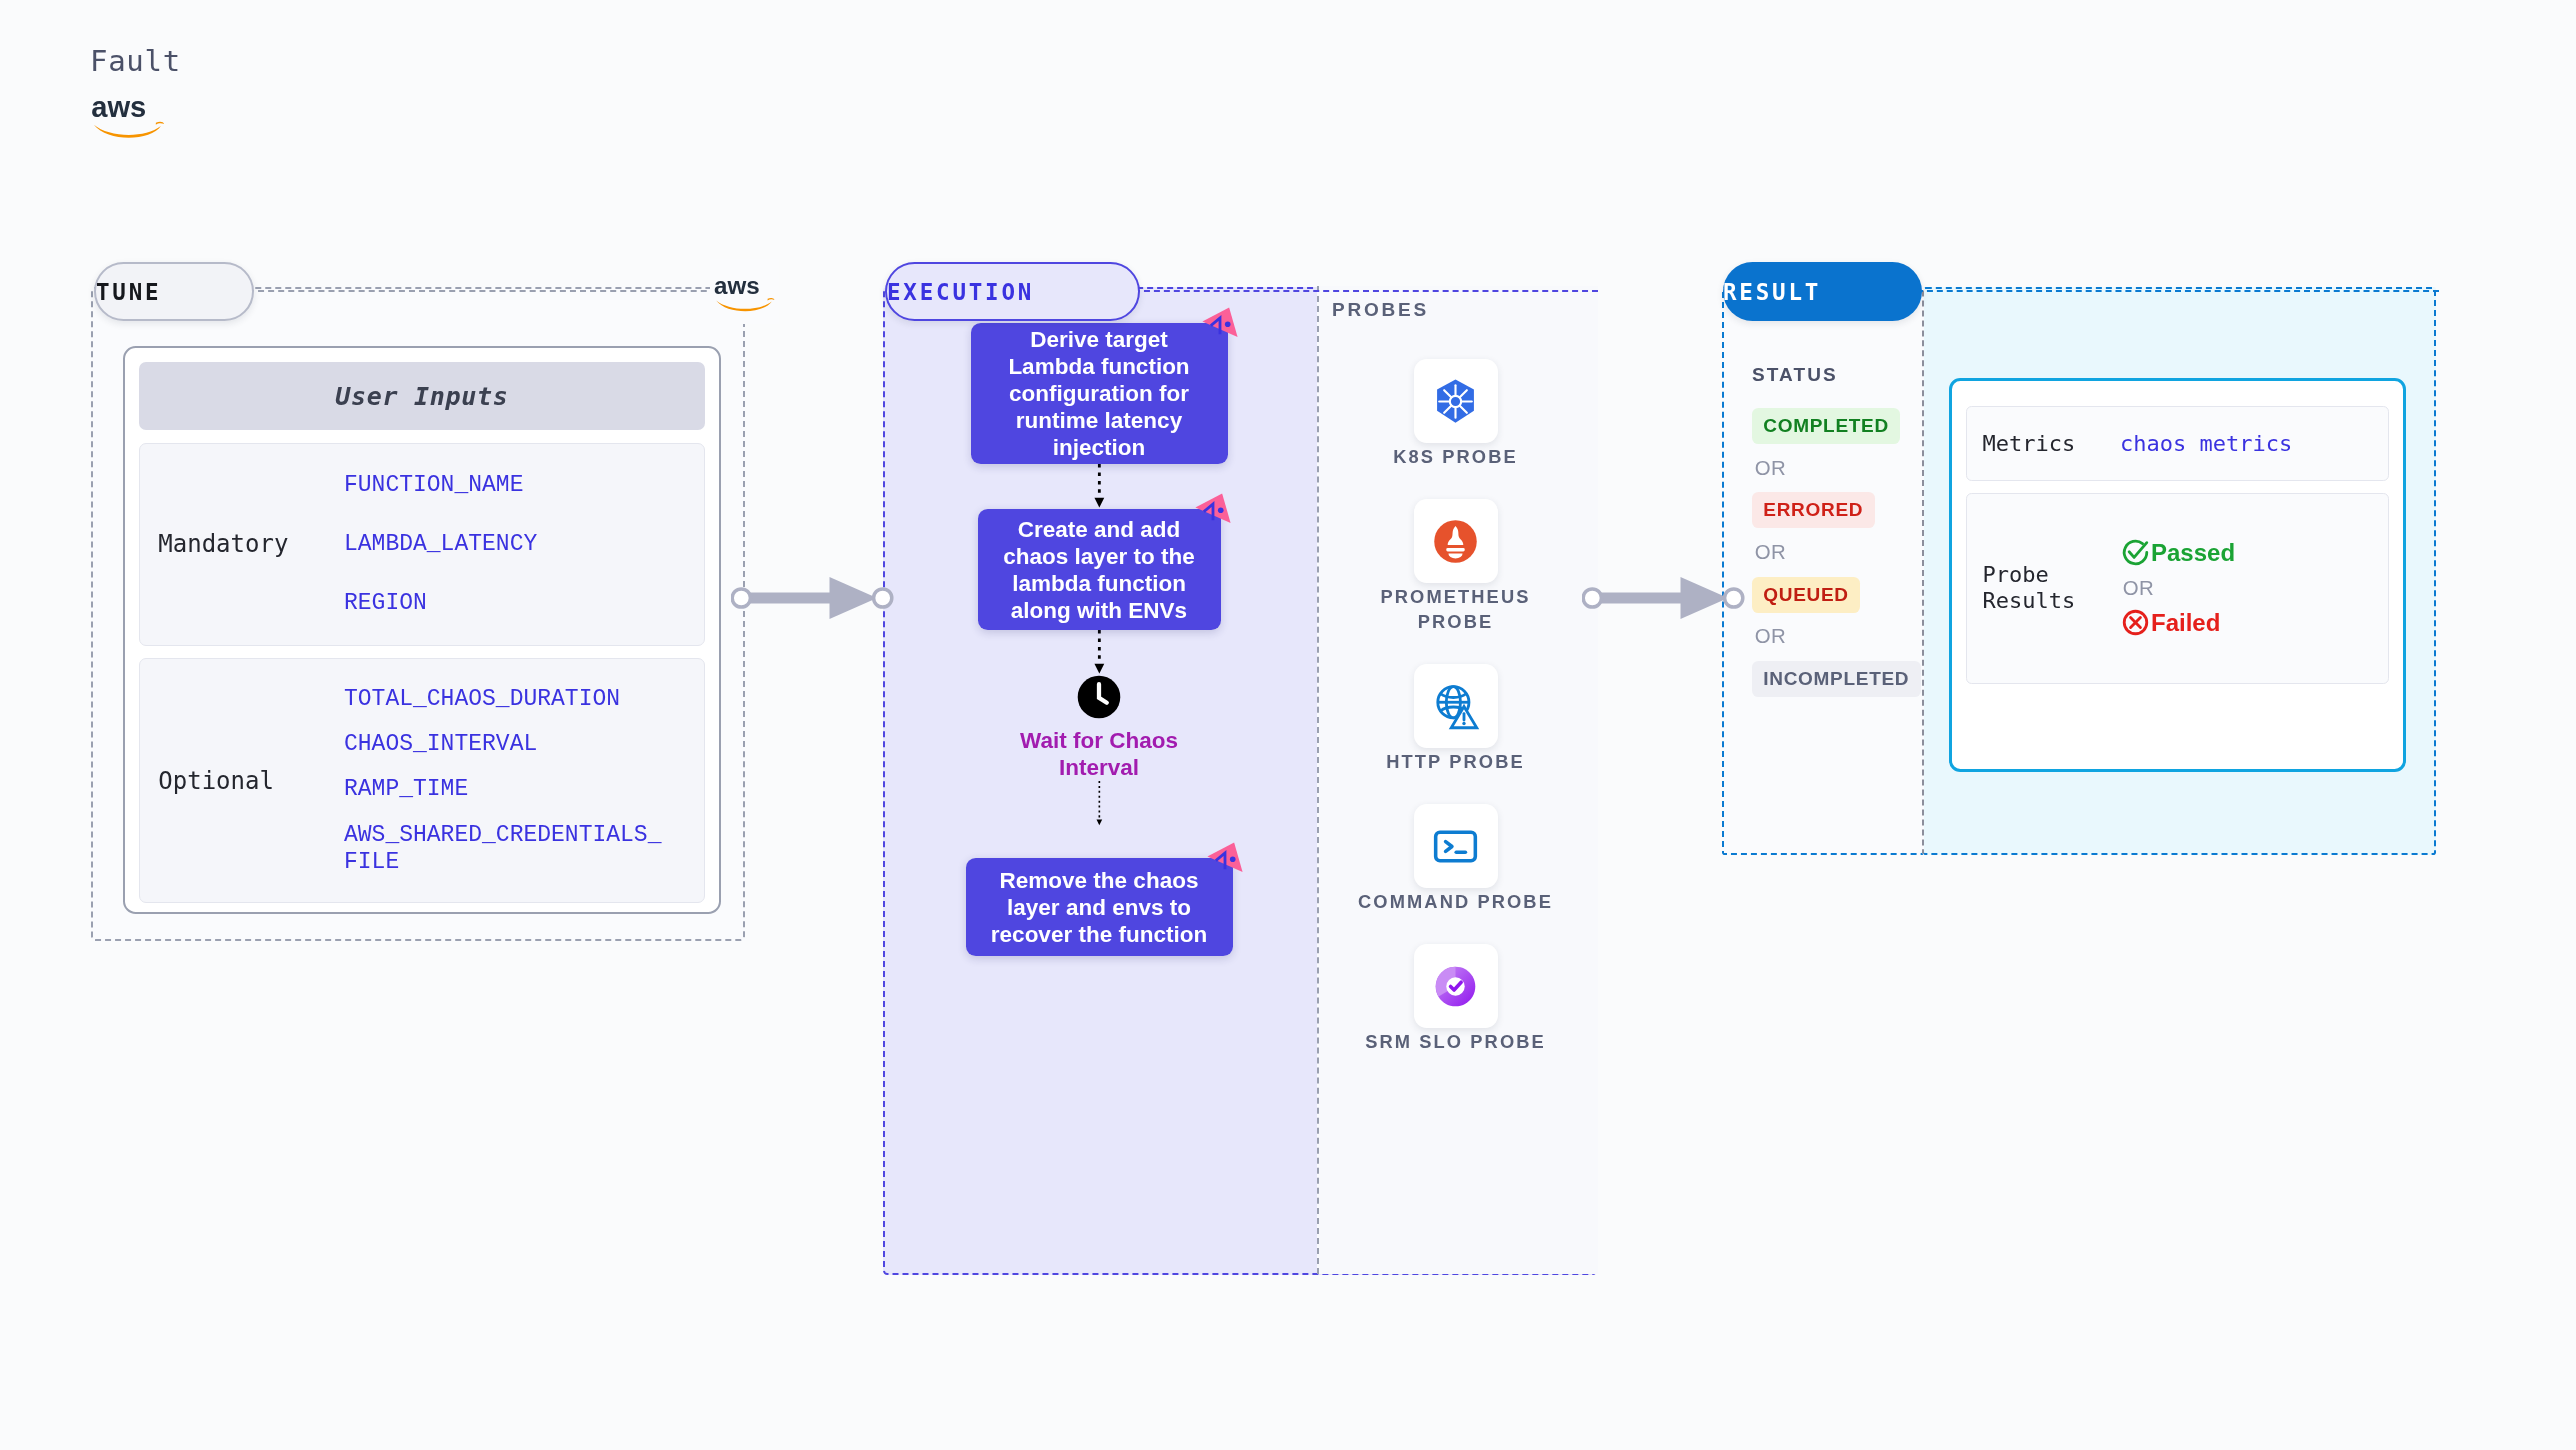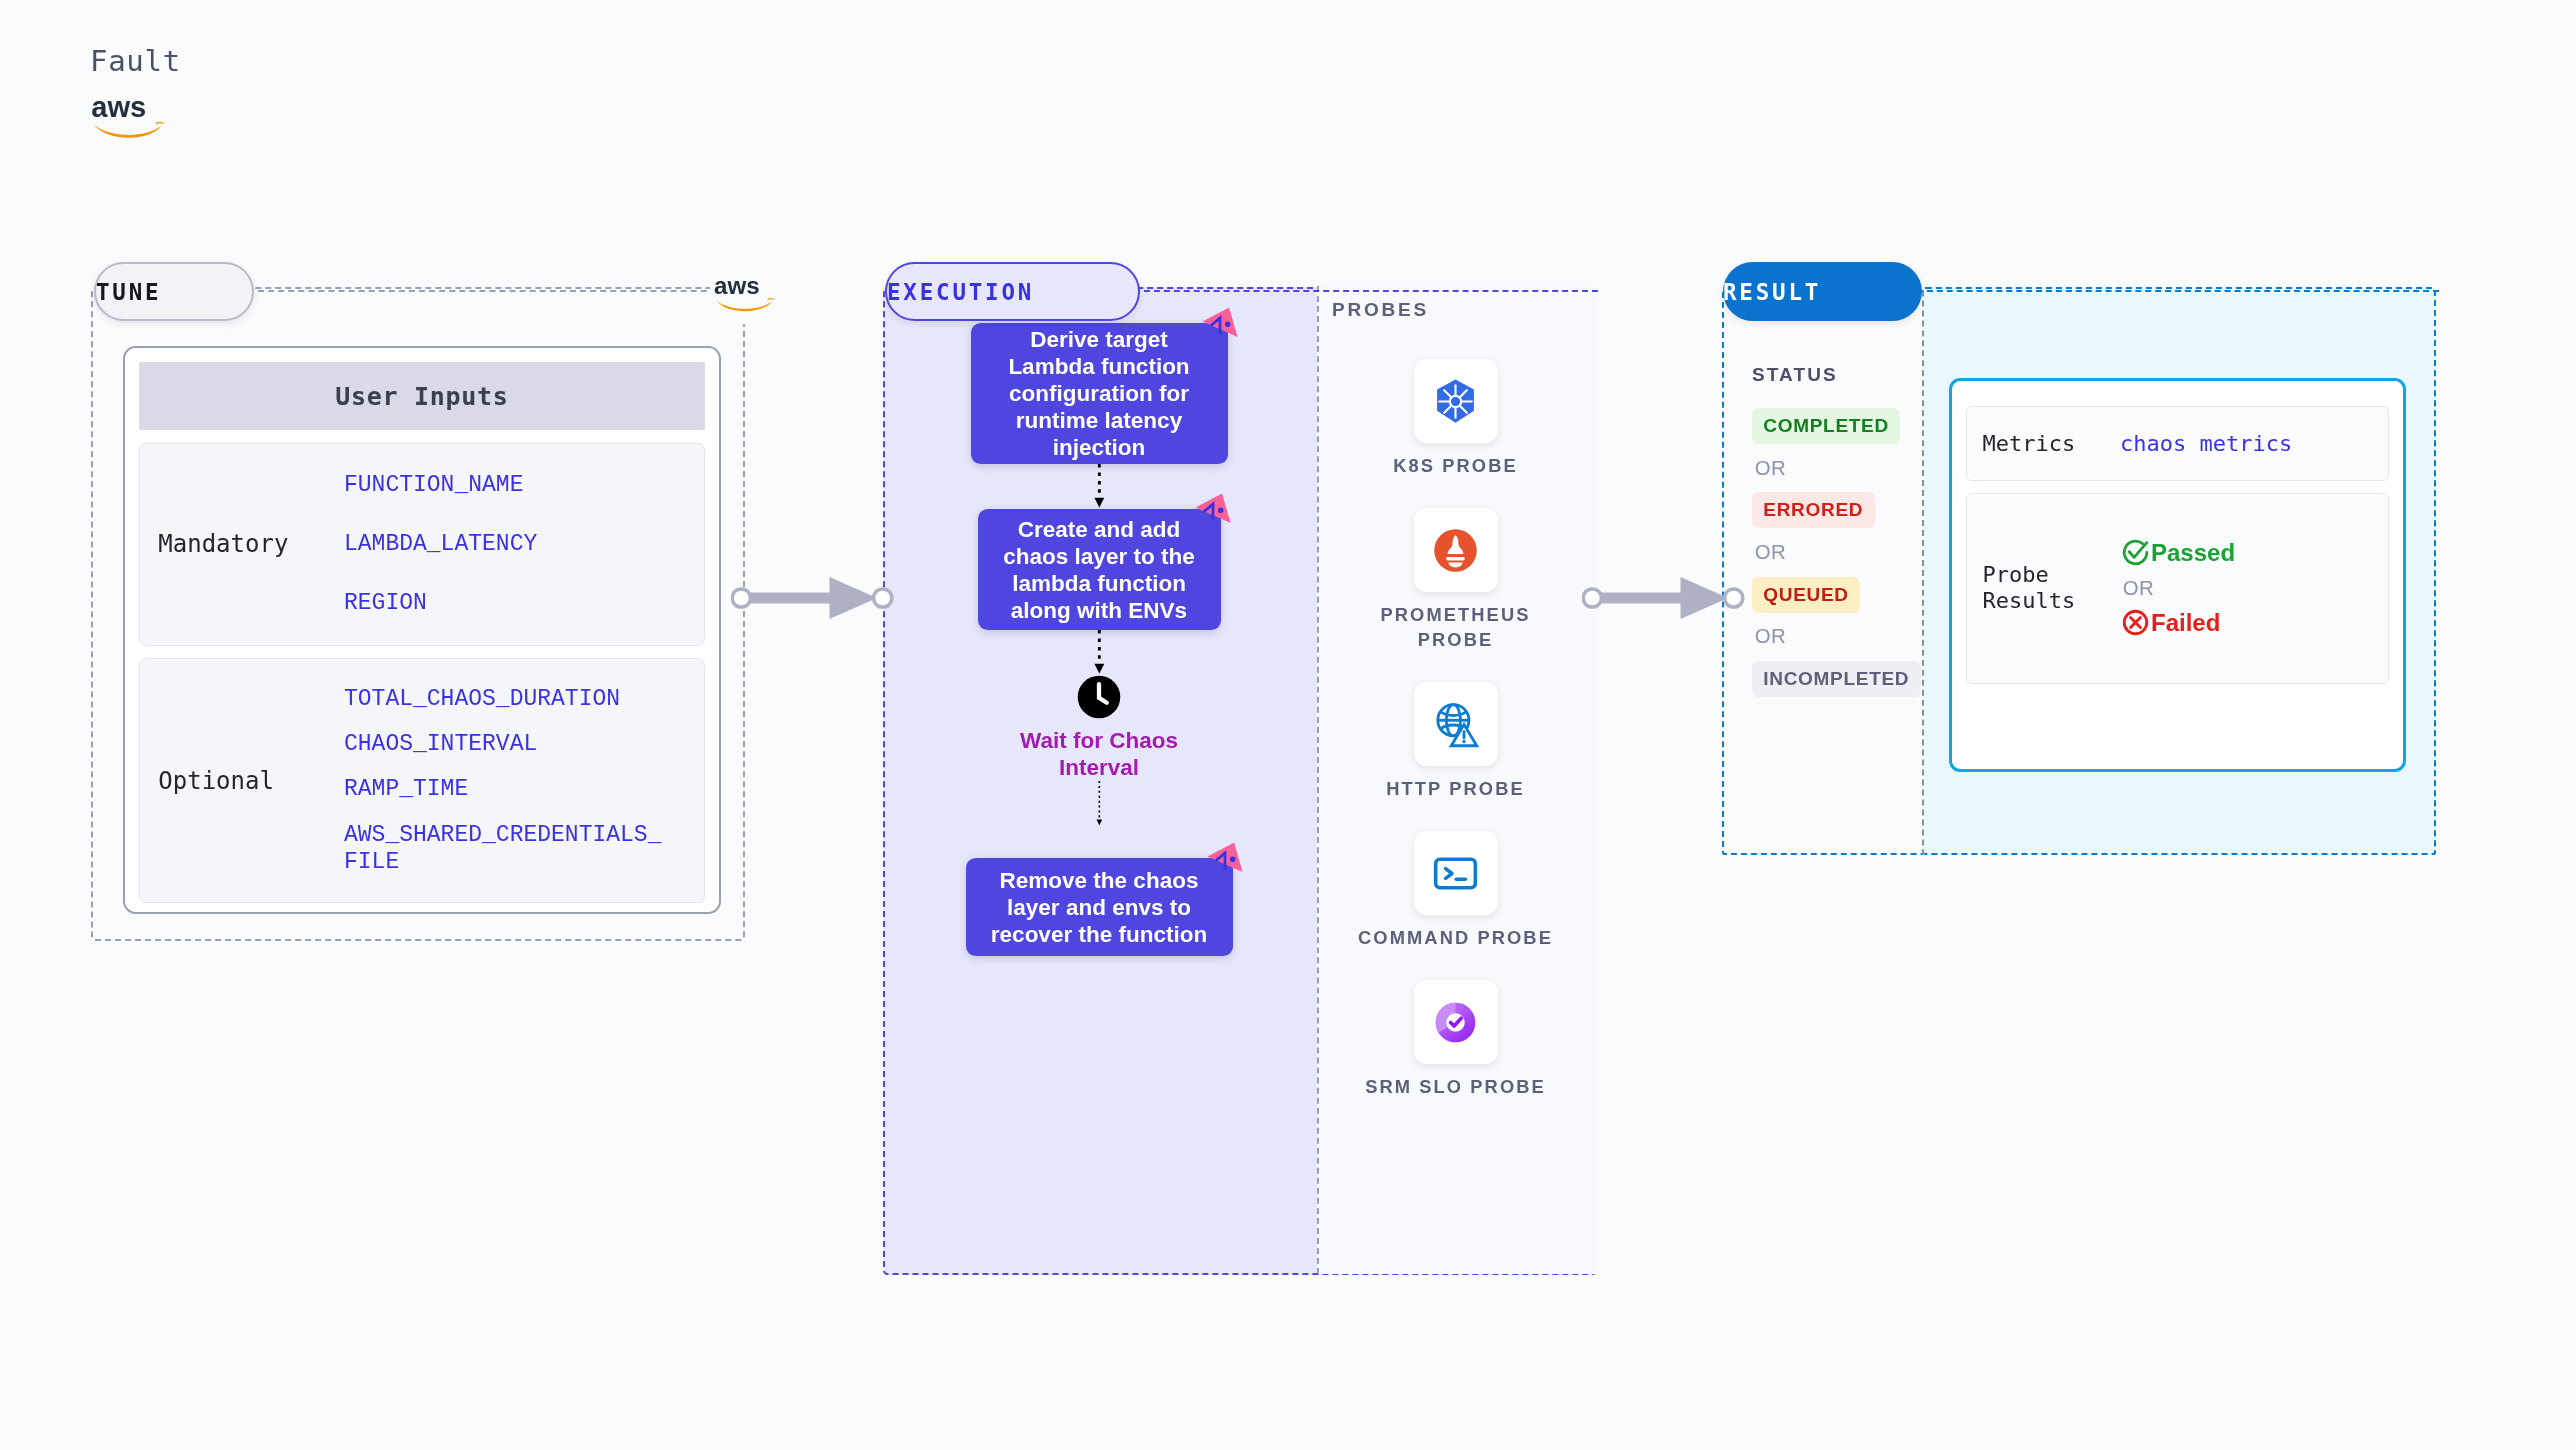--- a/index.html
+++ b/index.html
@@ -81,27 +81,28 @@
     left: 123px; top: 346px;
     width: 598px; height: 568px;
     background: #ffffff;
     border: 2.1px solid #9aa0b0;
     border-radius: 12.7px;
     padding: 14px;
   }
   #user-inputs-header {
     height: 68px;
     background: #d9dae6;
-    border-radius: 1px;
+    border-radius: 7px;
     display: flex; align-items: center; justify-content: center;
     font-family: "DejaVu Sans Mono", monospace;
     font-size: 25px;
     font-weight: bold;
     color: #3b4050;
     letter-spacing: 0.7px;
+    font-style: italic;
   }
   .param-group {
     margin-top: 12.7px;
     background: #f5f6fa;
     border: 1.4px solid #e4e6ee;
     border-radius: 7px;
     display: flex;
     align-items: center;
     padding: 15.5px 0;
   }
@@ -219,21 +220,21 @@
   .probe-item { display: flex; flex-direction: column; align-items: center; width: 211px; }
   .probe-icon-tile {
     width: 84px; height: 84px;
     background: #ffffff;
     border-radius: 12.7px;
     box-shadow: 0 2.1px 7px rgba(40,45,70,0.10);
     display: flex; align-items: center; justify-content: center;
   }
   .probe-icon-tile svg { width: 51px; height: 51px; }
   .probe-label {
-    margin-top: 11px;
+    margin-top: 2px;
     font-size: 18.3px;
     font-weight: bold;
     letter-spacing: 2.1px;
     color: #5a6178;
     text-align: center;
     line-height: 1.35;
   }
 
   
   #result-status-region {

